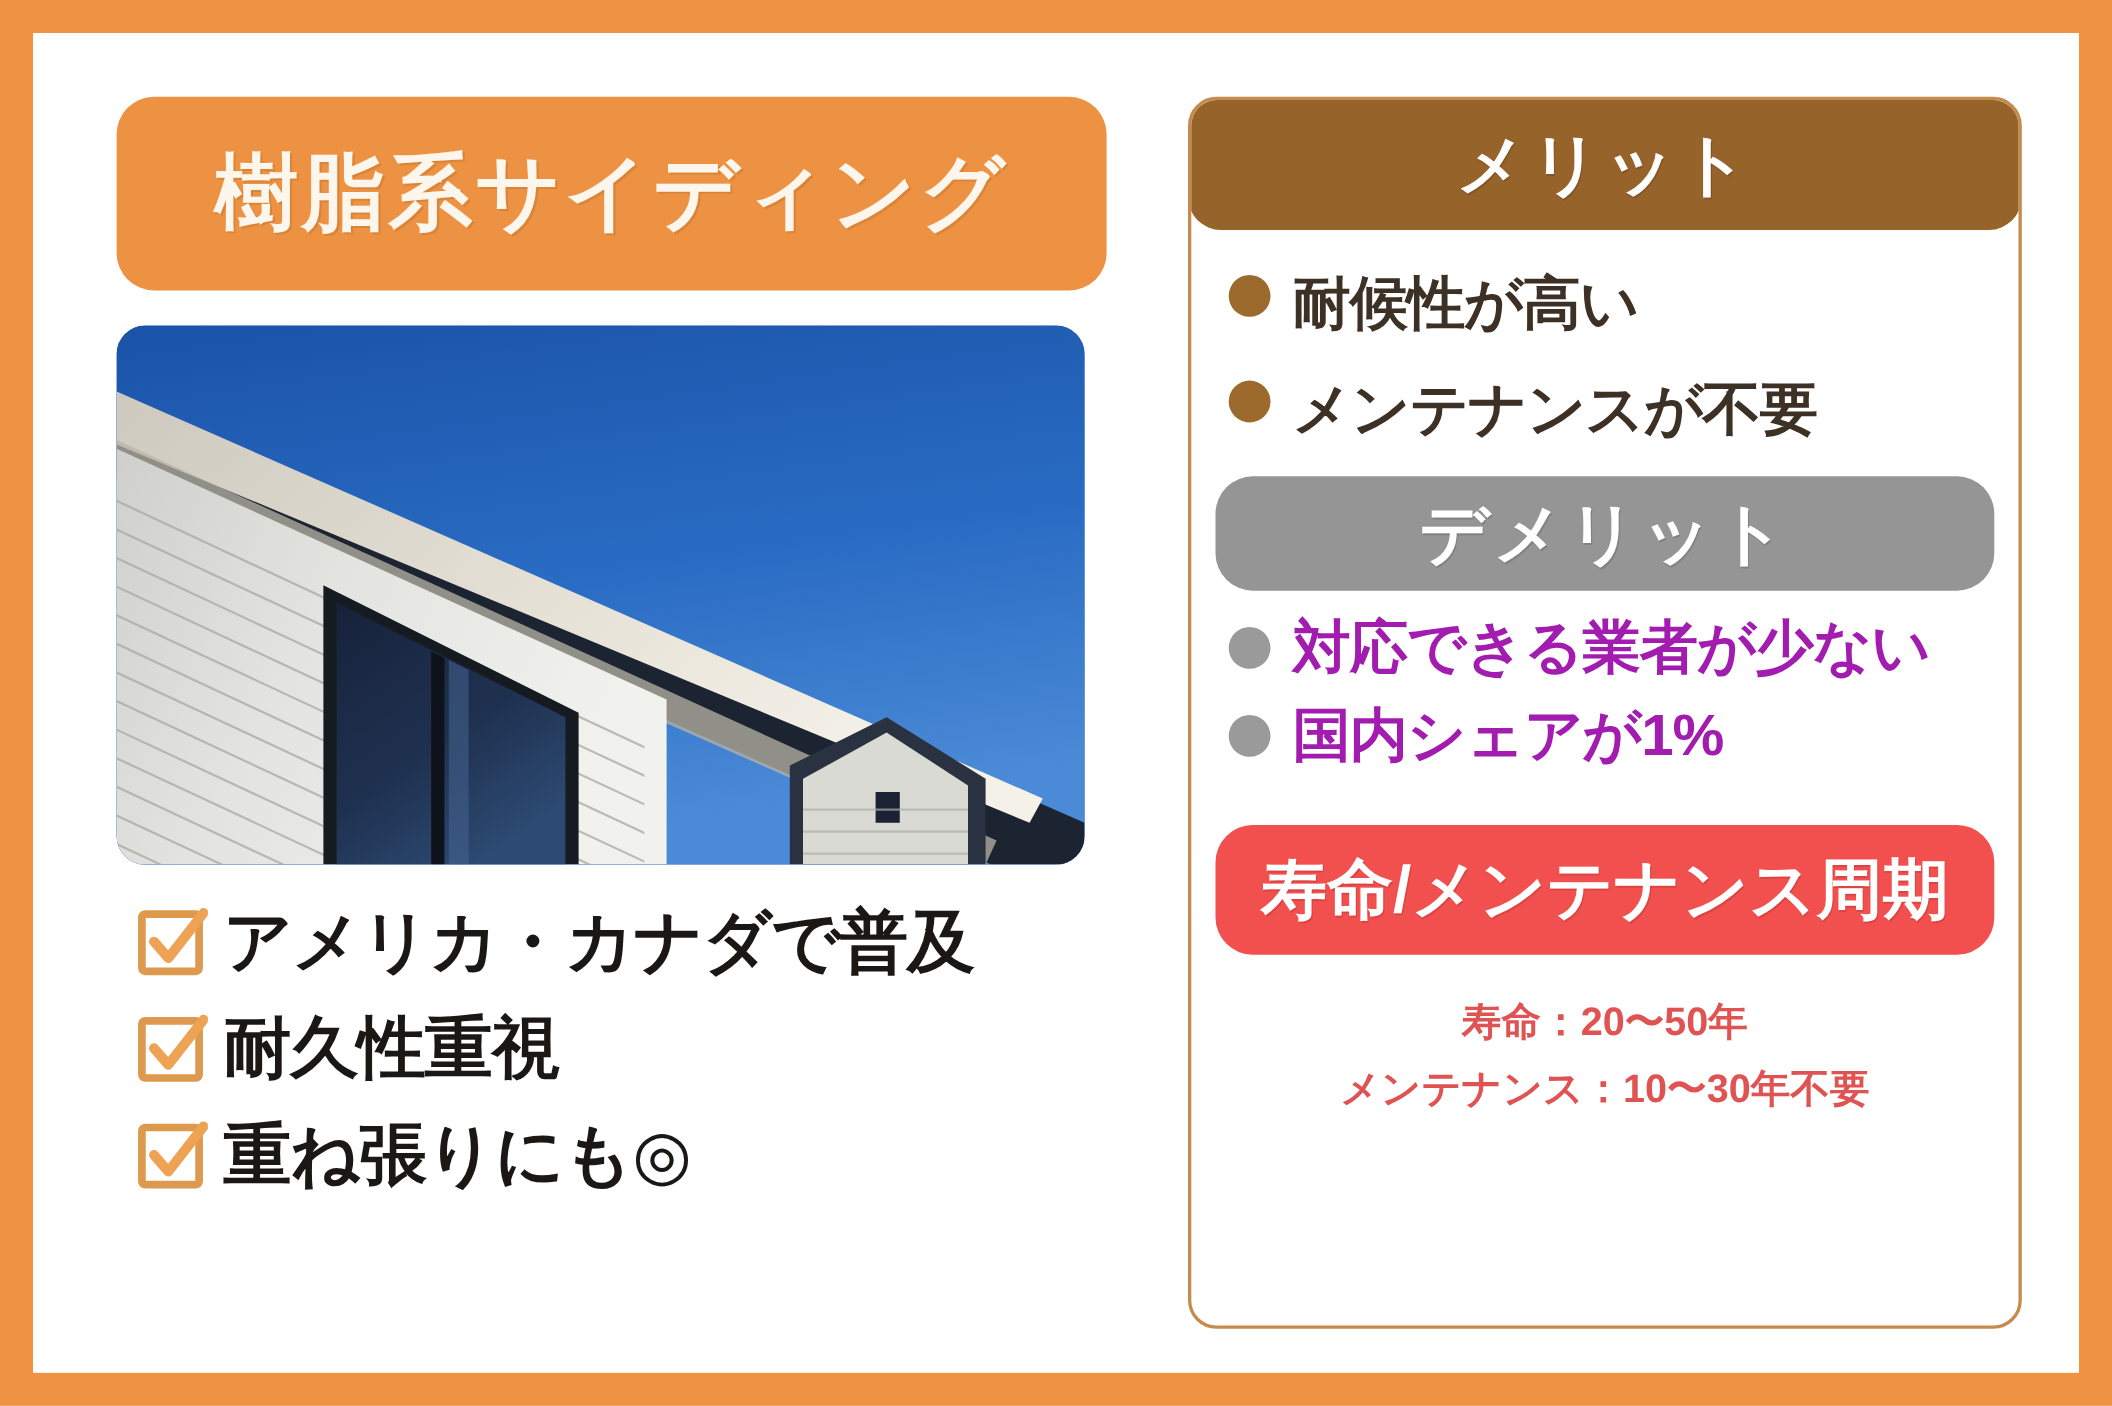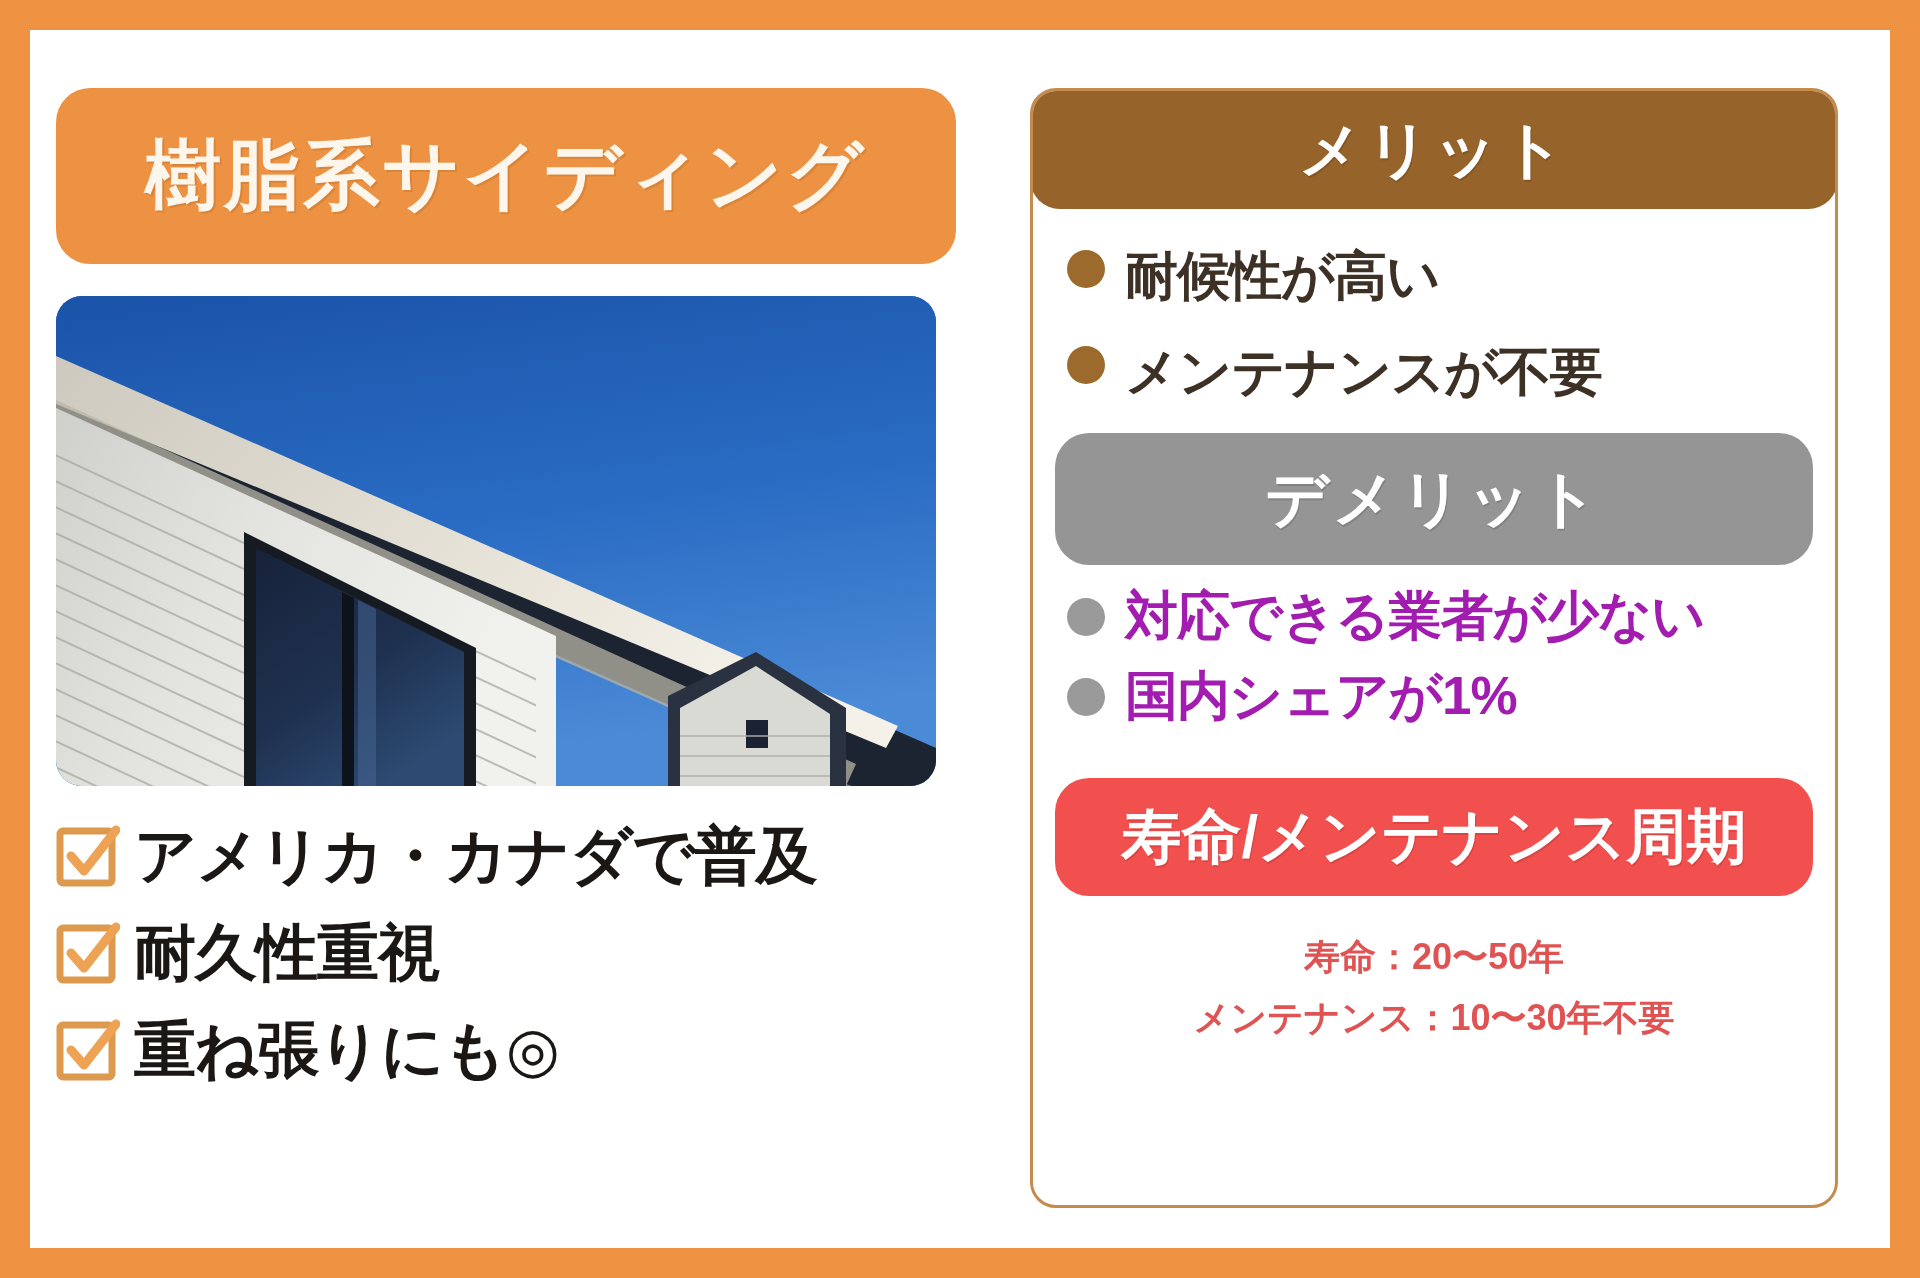--- a/index.html
+++ b/index.html
@@ -13,21 +13,21 @@
   body {
     background: #ef9342;
     padding: 30px;
   }
 
   .card {
     width: 100%;
     height: 100%;
     background: #ffffff;
     display: flex;
-    padding: 58px 52px 40px 26px;
+    padding: 58px 52px 40px 76px;
     gap: 44px;
   }
 
   
   .left-col {
     width: 930px;
     flex: 0 0 930px;
     display: flex;
     flex-direction: column;
   }
@@ -63,20 +63,21 @@
     margin-top: 28px;
     display: flex;
     flex-direction: column;
     gap: 13px;
   }
 
   .check-row {
     display: flex;
     align-items: center;
     gap: 14px;
+    margin-left: 19px;
   }
 
   .chk {
     flex: 0 0 auto;
     width: 64px;
     height: 64px;
   }
 
   .check-label {
     font-size: 62px;
@@ -113,21 +114,21 @@
     border-radius: 0 0 30px 30px;
     margin: 0 -3px 0 -3px;
     text-shadow: 1px 2px 0 rgba(80,40,10,0.25);
     color: #ffffff;
   }
 
   .band.demerit {
     background: #959595;
     border-radius: 34px;
     margin: 0 22px;
-    height: 132px;
+    height: 104px;
     color: #ffffff;
     text-shadow: 1px 2px 0 rgba(70,70,70,0.25);
   }
 
   .band.life {
     background: #f2504e;
     border-radius: 34px;
     margin: 13px 22px;
     height: 118px;
     font-size: 60px;

